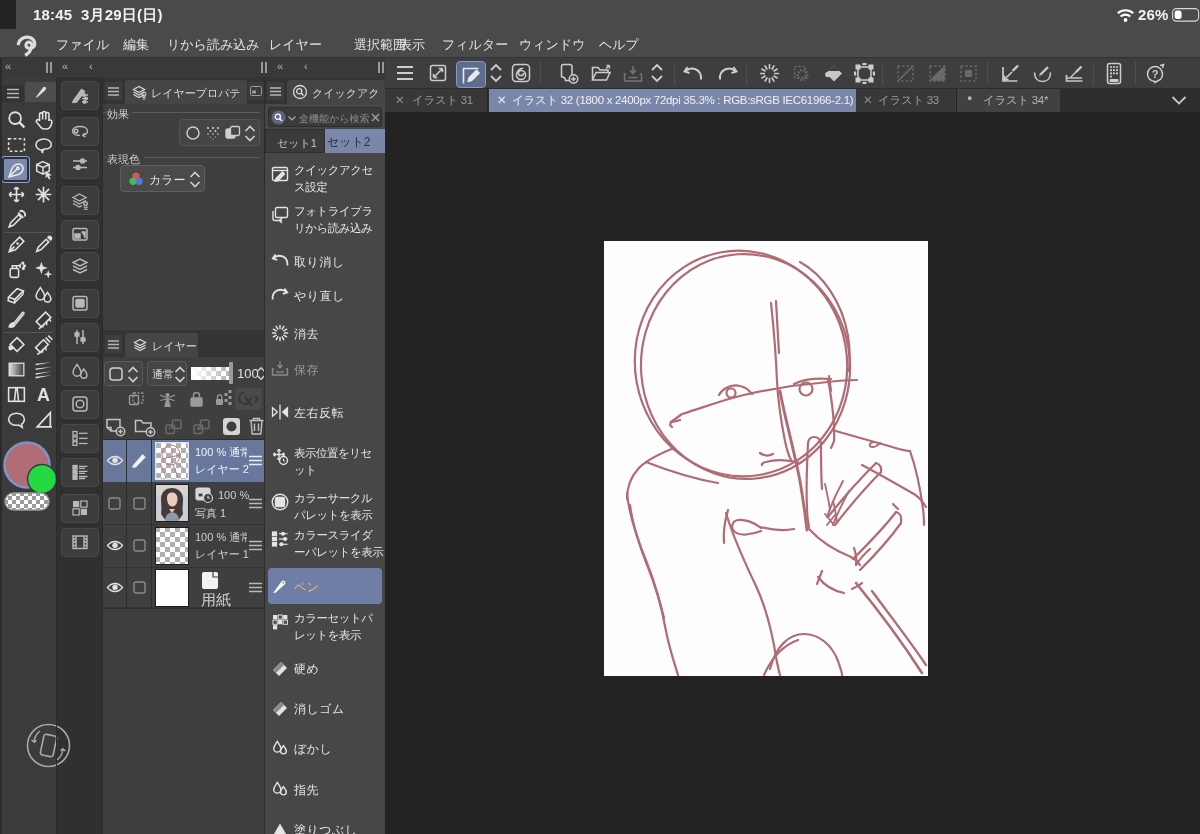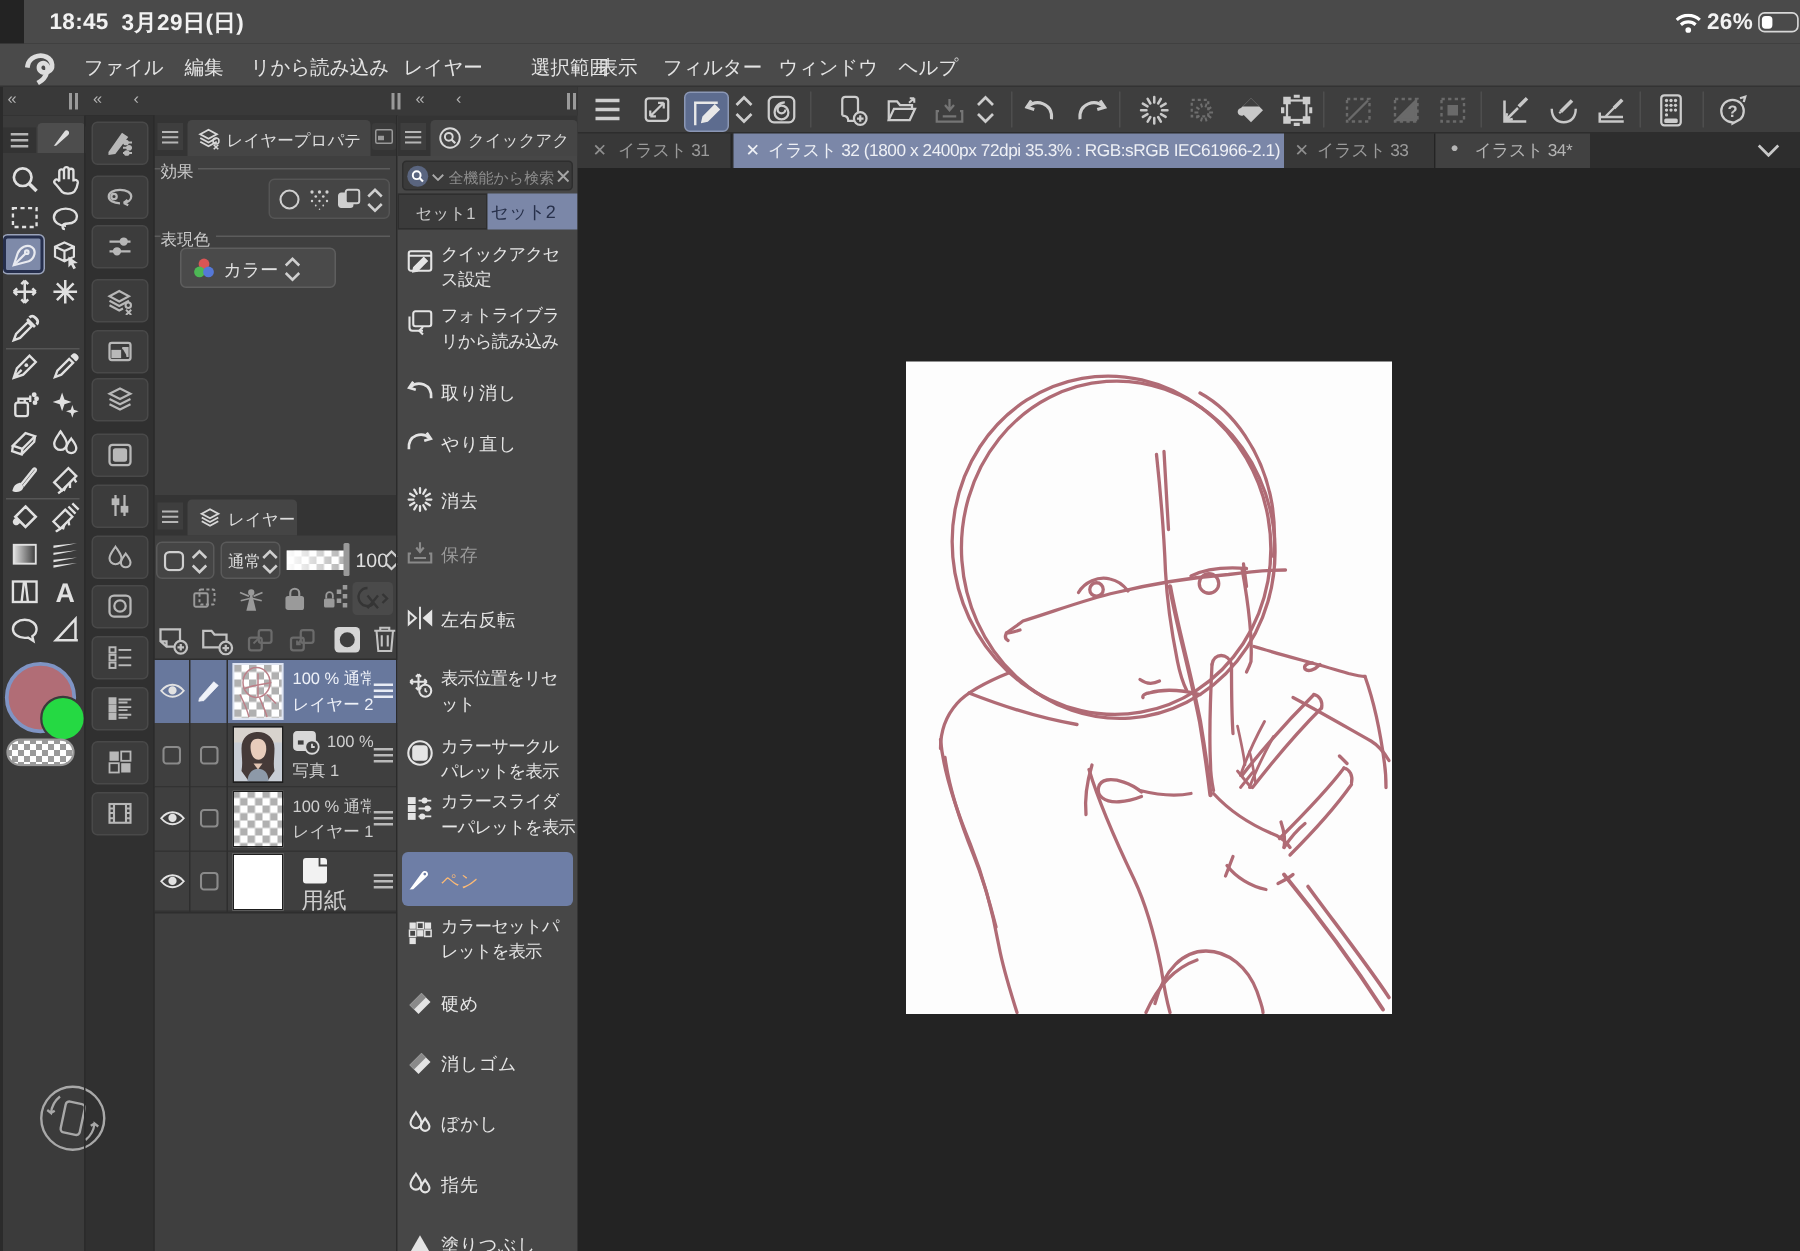--- a/index.html
+++ b/index.html
@@ -700,21 +700,21 @@
       <svg class="abs" style="left:64px; top:5px;" width="12" height="17" viewBox="0 0 12 17">
           <g stroke="#cfcfcf" stroke-width="1.7" fill="none">
             <path d="M1.5 6 L6 1.5 L10.5 6"></path>
             <path d="M1.5 11 L6 15.5 L10.5 11"></path>
           </g>
         </svg>
     </div>
     <div class="abs" style="left:0px; top:80px; width:4px; height:1px; background:#5c5c5c;"></div>
       <span class="abs" style="left:4px; top:75px; font-size:11px; color:#cbcbcb;">表現色</span>
     <div class="abs" style="left:41px; top:80px; width:116px; height:1px; background:#5c5c5c;"></div>
-    <div class="abs" style="left:17px; top:88px; width:104px; height:27px; background:#4a4a4a; border:1px solid #5e5e5e; border-radius:4px;">
+    <div class="abs" style="left:17px; top:88px; width:85px; height:27px; background:#4a4a4a; border:1px solid #5e5e5e; border-radius:4px;">
       <svg class="abs" style="left:7px; top:5px;" width="16" height="16" viewBox="0 0 16 16">
           <circle cx="8" cy="5" r="3.6" fill="#d95555"></circle>
           <circle cx="5" cy="10.3" r="3.6" fill="#4db855"></circle>
           <circle cx="11" cy="10.3" r="3.6" fill="#5578d8"></circle>
         </svg>
       <span class="abs" style="left:28px; top:6px; font-size:12px; color:#e0e0e0;">カラー</span>
       <svg class="abs" style="left:68px; top:5px;" width="12" height="17" viewBox="0 0 12 17">
           <g stroke="#cfcfcf" stroke-width="1.7" fill="none">
             <path d="M1.5 6 L6 1.5 L10.5 6"></path>
             <path d="M1.5 11 L6 15.5 L10.5 11"></path>

